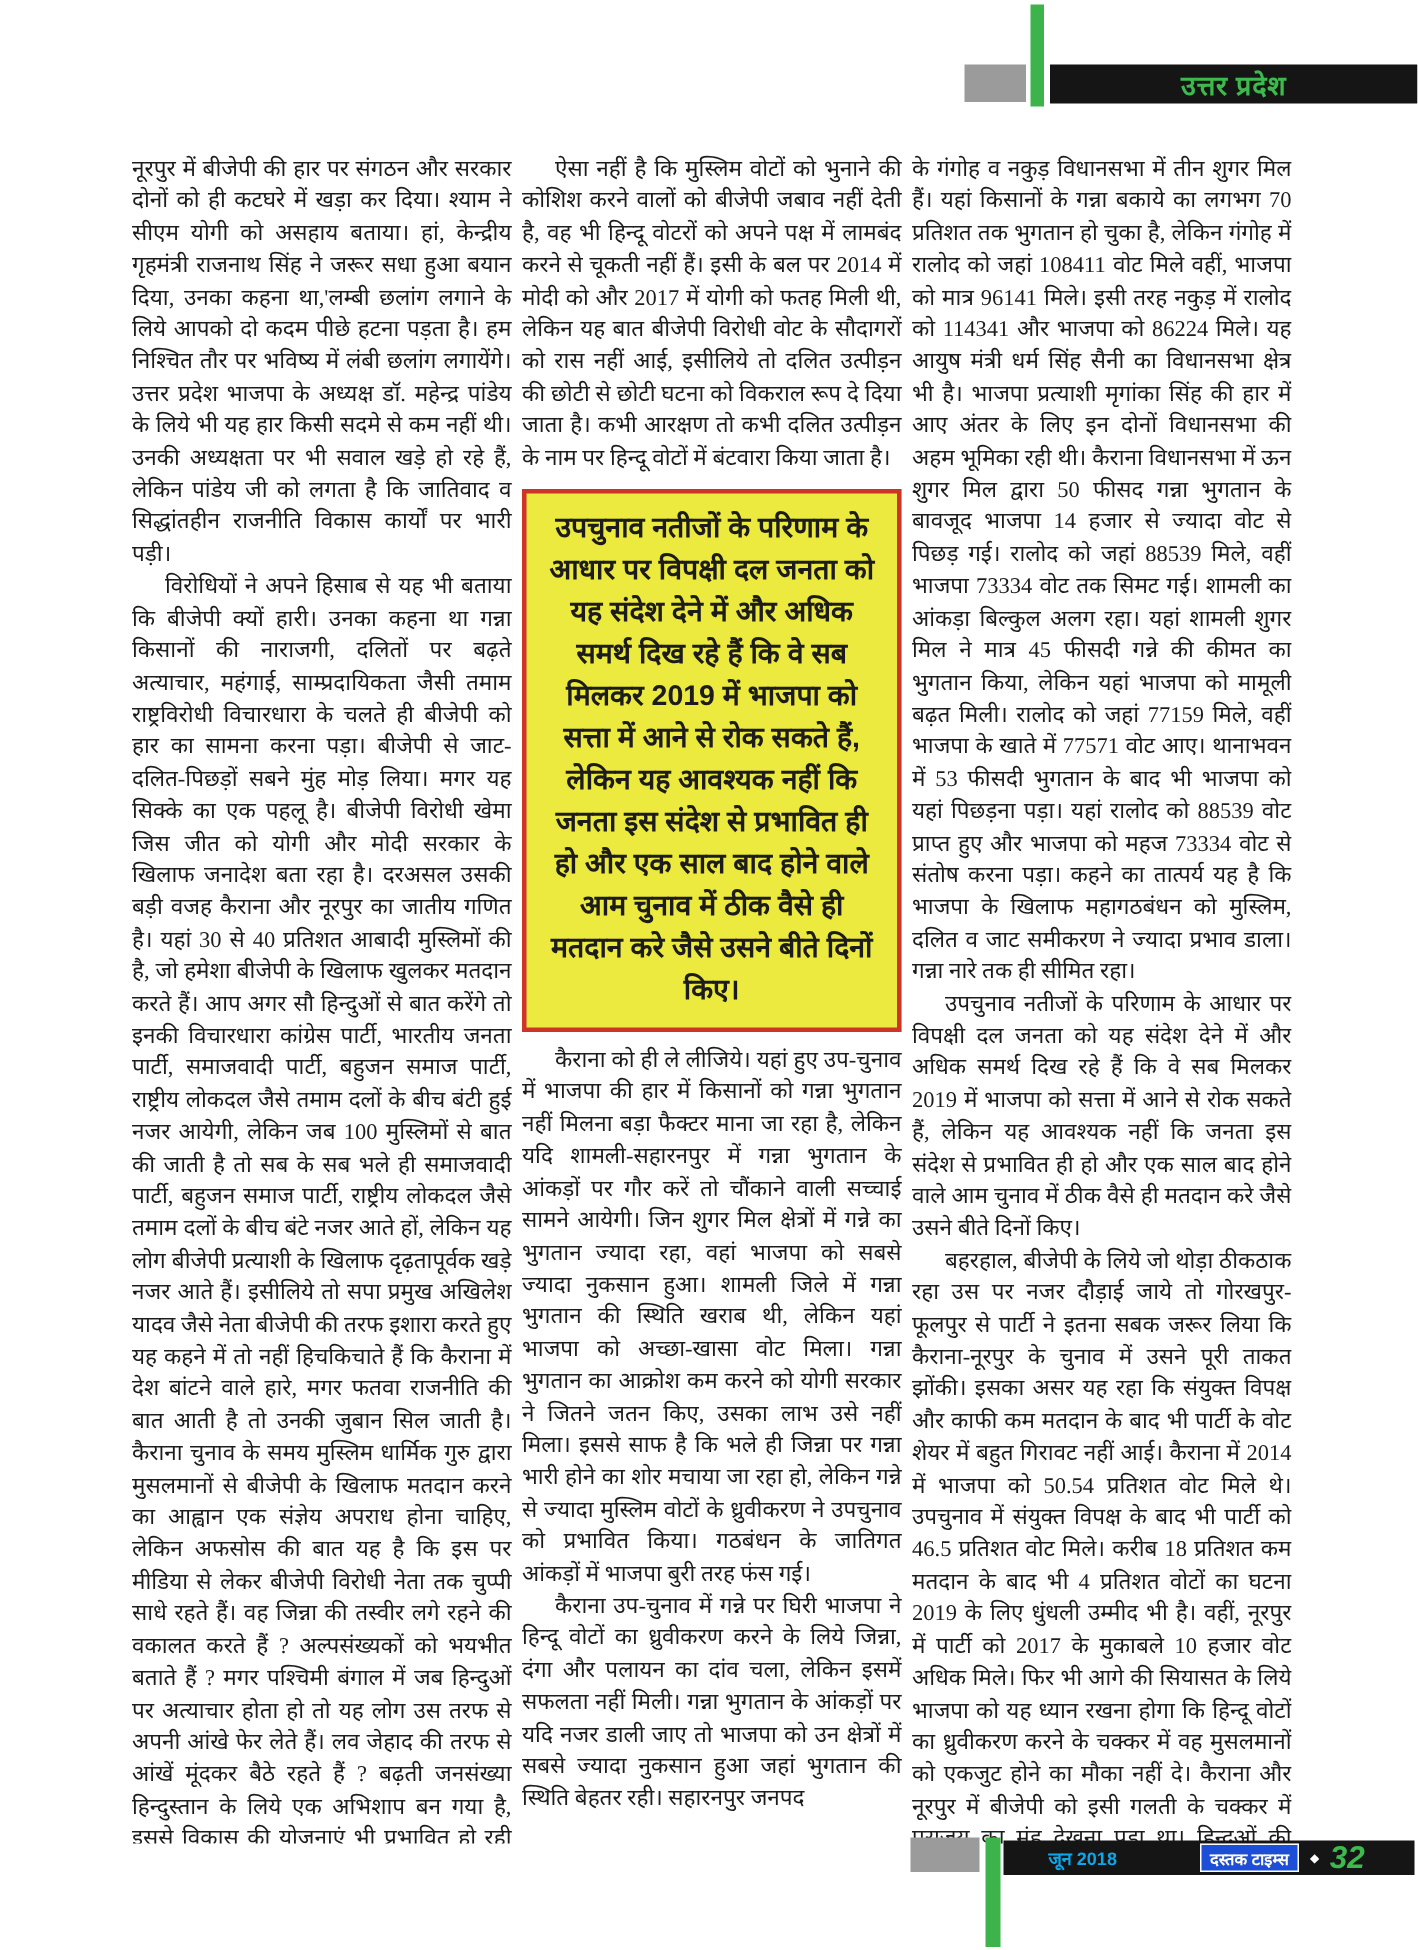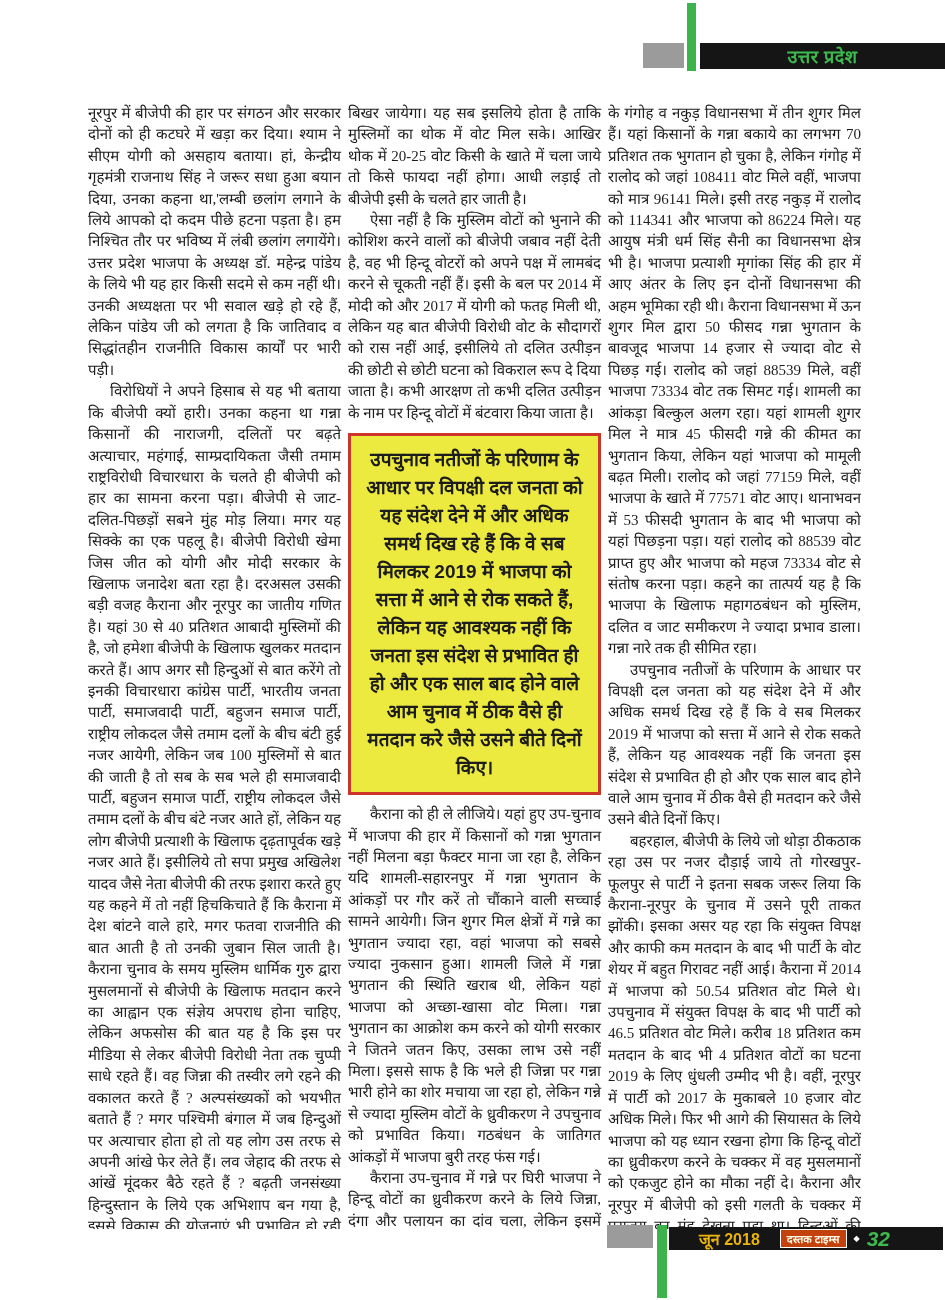--- a/index.html
+++ b/index.html
@@ -37,44 +37,43 @@
   .pullquote p {
     font-size:19px; line-height:28px; font-weight:bold; text-align:center; text-indent:0;
     font-family:"Liberation Sans","DejaVu Sans",sans-serif;
   }
   
   .ftr-gray  { position:absolute; left:607px; top:1225px; width:46px;  height:23px; background:#9b9b9b; }
   .ftr-green { position:absolute; left:657px; top:1225px; width:10px;  height:73px; background:#3cb44b; }
   .ftr-black { position:absolute; left:669px; top:1227px; width:274px; height:23px; background:#151515;
                display:flex; align-items:center;
                font-family:"Liberation Sans","DejaVu Sans",sans-serif; }
-  .ftr-date  { color:#eab308; font-weight:bold; font-size:16px; margin-left:30px; }
-  .ftr-logo  { background:#c2410c; color:#fffbe8; font-weight:bold; font-size:11px;
-               padding:1px 6px; margin-left:20px; border:1px solid #fff; }
+  .ftr-date  { color:#0ea5e9; font-weight:bold; font-size:12px; margin-left:30px; }
+  .ftr-logo  { background:#1d4ed8; color:#fffbe8; font-weight:bold; font-size:11px;
+               padding:1px 6px; margin-left:55px; border:1px solid #fff; }
   .ftr-diamond { color:#ffffff; font-size:8px; margin:0 7px; }
   .ftr-page  { color:#3db94d; font-weight:bold; font-size:21px; font-style:italic; line-height:1; }
 </style>
 </head>
 <body>
 
 <div class="hdr-gray"></div>
 <div class="hdr-green"></div>
 <div class="hdr-black">
   <span>उत्तर प्रदेश</span>
 </div>
 
 <div class="columns">
 
   <div class="col">
     <p>नूरपुर में बीजेपी की हार पर संगठन और सरकार दोनों को ही कटघरे में खड़ा कर दिया। श्याम ने सीएम योगी को असहाय बताया। हां, केन्द्रीय गृहमंत्री राजनाथ सिंह ने जरूर सधा हुआ बयान दिया, उनका कहना था,'लम्बी छलांग लगाने के लिये आपको दो कदम पीछे हटना पड़ता है। हम निश्चित तौर पर भविष्य में लंबी छलांग लगायेंगे। उत्तर प्रदेश भाजपा के अध्यक्ष डॉ. महेन्द्र पांडेय के लिये भी यह हार किसी सदमे से कम नहीं थी। उनकी अध्यक्षता पर भी सवाल खड़े हो रहे हैं, लेकिन पांडेय जी को लगता है कि जातिवाद व सिद्धांतहीन राजनीति विकास कार्यों पर भारी पड़ी।</p>
     <p class="indent">विरोधियों ने अपने हिसाब से यह भी बताया कि बीजेपी क्यों हारी। उनका कहना था गन्ना किसानों की नाराजगी, दलितों पर बढ़ते अत्याचार, महंगाई, साम्प्रदायिकता जैसी तमाम राष्ट्रविरोधी विचारधारा के चलते ही बीजेपी को हार का सामना करना पड़ा। बीजेपी से जाट-दलित-पिछड़ों सबने मुंह मोड़ लिया। मगर यह सिक्के का एक पहलू है। बीजेपी विरोधी खेमा जिस जीत को योगी और मोदी सरकार के खिलाफ जनादेश बता रहा है। दरअसल उसकी बड़ी वजह कैराना और नूरपुर का जातीय गणित है। यहां 30 से 40 प्रतिशत आबादी मुस्लिमों की है, जो हमेशा बीजेपी के खिलाफ खुलकर मतदान करते हैं। आप अगर सौ हिन्दुओं से बात करेंगे तो इनकी विचारधारा कांग्रेस पार्टी, भारतीय जनता पार्टी, समाजवादी पार्टी, बहुजन समाज पार्टी, राष्ट्रीय लोकदल जैसे तमाम दलों के बीच बंटी हुई नजर आयेगी, लेकिन जब 100 मुस्लिमों से बात की जाती है तो सब के सब भले ही समाजवादी पार्टी, बहुजन समाज पार्टी, राष्ट्रीय लोकदल जैसे तमाम दलों के बीच बंटे नजर आते हों, लेकिन यह लोग बीजेपी प्रत्याशी के खिलाफ दृढ़तापूर्वक खड़े नजर आते हैं। इसीलिये तो सपा प्रमुख अखिलेश यादव जैसे नेता बीजेपी की तरफ इशारा करते हुए यह कहने में तो नहीं हिचकिचाते हैं कि कैराना में देश बांटने वाले हारे, मगर फतवा राजनीति की बात आती है तो उनकी जुबान सिल जाती है। कैराना चुनाव के समय मुस्लिम धार्मिक गुरु द्वारा मुसलमानों से बीजेपी के खिलाफ मतदान करने का आह्वान एक संज्ञेय अपराध होना चाहिए, लेकिन अफसोस की बात यह है कि इस पर मीडिया से लेकर बीजेपी विरोधी नेता तक चुप्पी साधे रहते हैं। वह जिन्ना की तस्वीर लगे रहने की वकालत करते हैं ? अल्पसंख्यकों को भयभीत बताते हैं ? मगर पश्चिमी बंगाल में जब हिन्दुओं पर अत्याचार होता हो तो यह लोग उस तरफ से अपनी आंखे फेर लेते हैं। लव जेहाद की तरफ से आंखें मूंदकर बैठे रहते हैं ? बढ़ती जनसंख्या हिन्दुस्तान के लिये एक अभिशाप बन गया है, इससे विकास की योजनाएं भी प्रभावित हो रही हैं, लेकिन कोई नेता नहीं बोलता, क्योंकि उसे लगता है कि इससे उसका मुस्लिम वोट बैंक</p>
   </div>
 
   <div class="col">
-    <p>बिखर जायेगा। यह सब इसलिये होता है ताकि मुस्लिमों का थोक में वोट मिल सके। आखिर थोक में 20-25 वोट किसी के खाते में चला जाये तो किसे फायदा नहीं होगा। आधी लड़ाई तो बीजेपी इसी के चलते हार जाती है।</p>
     <p class="indent">ऐसा नहीं है कि मुस्लिम वोटों को भुनाने की कोशिश करने वालों को बीजेपी जबाव नहीं देती है, वह भी हिन्दू वोटरों को अपने पक्ष में लामबंद करने से चूकती नहीं हैं। इसी के बल पर 2014 में मोदी को और 2017 में योगी को फतह मिली थी, लेकिन यह बात बीजेपी विरोधी वोट के सौदागरों को रास नहीं आई, इसीलिये तो दलित उत्पीड़न की छोटी से छोटी घटना को विकराल रूप दे दिया जाता है। कभी आरक्षण तो कभी दलित उत्पीड़न के नाम पर हिन्दू वोटों में बंटवारा किया जाता है।</p>
     <div class="pullquote">
       <p>उपचुनाव नतीजों के परिणाम के आधार पर विपक्षी दल जनता को यह संदेश देने में और अधिक समर्थ दिख रहे हैं कि वे सब मिलकर 2019 में भाजपा को सत्ता में आने से रोक सकते हैं, लेकिन यह आवश्यक नहीं कि जनता इस संदेश से प्रभावित ही हो और एक साल बाद होने वाले आम चुनाव में ठीक वैसे ही मतदान करे जैसे उसने बीते दिनों किए।</p>
     </div>
     <p class="indent">कैराना को ही ले लीजिये। यहां हुए उप-चुनाव में भाजपा की हार में किसानों को गन्ना भुगतान नहीं मिलना बड़ा फैक्टर माना जा रहा है, लेकिन यदि शामली-सहारनपुर में गन्ना भुगतान के आंकड़ों पर गौर करें तो चौंकाने वाली सच्चाई सामने आयेगी। जिन शुगर मिल क्षेत्रों में गन्ने का भुगतान ज्यादा रहा, वहां भाजपा को सबसे ज्यादा नुकसान हुआ। शामली जिले में गन्ना भुगतान की स्थिति खराब थी, लेकिन यहां भाजपा को अच्छा-खासा वोट मिला। गन्ना भुगतान का आक्रोश कम करने को योगी सरकार ने जितने जतन किए, उसका लाभ उसे नहीं मिला। इससे साफ है कि भले ही जिन्ना पर गन्ना भारी होने का शोर मचाया जा रहा हो, लेकिन गन्ने से ज्यादा मुस्लिम वोटों के ध्रुवीकरण ने उपचुनाव को प्रभावित किया। गठबंधन के जातिगत आंकड़ों में भाजपा बुरी तरह फंस गई।</p>
     <p class="indent">कैराना उप-चुनाव में गन्ने पर घिरी भाजपा ने हिन्दू वोटों का ध्रुवीकरण करने के लिये जिन्ना, दंगा और पलायन का दांव चला, लेकिन इसमें सफलता नहीं मिली। गन्ना भुगतान के आंकड़ों पर यदि नजर डाली जाए तो भाजपा को उन क्षेत्रों में सबसे ज्यादा नुकसान हुआ जहां भुगतान की स्थिति बेहतर रही। सहारनपुर जनपद</p>
   </div>
 
   <div class="col">
     <p>के गंगोह व नकुड़ विधानसभा में तीन शुगर मिल हैं। यहां किसानों के गन्ना बकाये का लगभग 70 प्रतिशत तक भुगतान हो चुका है, लेकिन गंगोह में रालोद को जहां 108411 वोट मिले वहीं, भाजपा को मात्र 96141 मिले। इसी तरह नकुड़ में रालोद को 114341 और भाजपा को 86224 मिले। यह आयुष मंत्री धर्म सिंह सैनी का विधानसभा क्षेत्र भी है। भाजपा प्रत्याशी मृगांका सिंह की हार में आए अंतर के लिए इन दोनों विधानसभा की अहम भूमिका रही थी। कैराना विधानसभा में ऊन शुगर मिल द्वारा 50 फीसद गन्ना भुगतान के बावजूद भाजपा 14 हजार से ज्यादा वोट से पिछड़ गई। रालोद को जहां 88539 मिले, वहीं भाजपा 73334 वोट तक सिमट गई। शामली का आंकड़ा बिल्कुल अलग रहा। यहां शामली शुगर मिल ने मात्र 45 फीसदी गन्ने की कीमत का भुगतान किया, लेकिन यहां भाजपा को मामूली बढ़त मिली। रालोद को जहां 77159 मिले, वहीं भाजपा के खाते में 77571 वोट आए। थानाभवन में 53 फीसदी भुगतान के बाद भी भाजपा को यहां पिछड़ना पड़ा। यहां रालोद को 88539 वोट प्राप्त हुए और भाजपा को महज 73334 वोट से संतोष करना पड़ा। कहने का तात्पर्य यह है कि भाजपा के खिलाफ महागठबंधन को मुस्लिम, दलित व जाट समीकरण ने ज्यादा प्रभाव डाला। गन्ना नारे तक ही सीमित रहा।</p>

